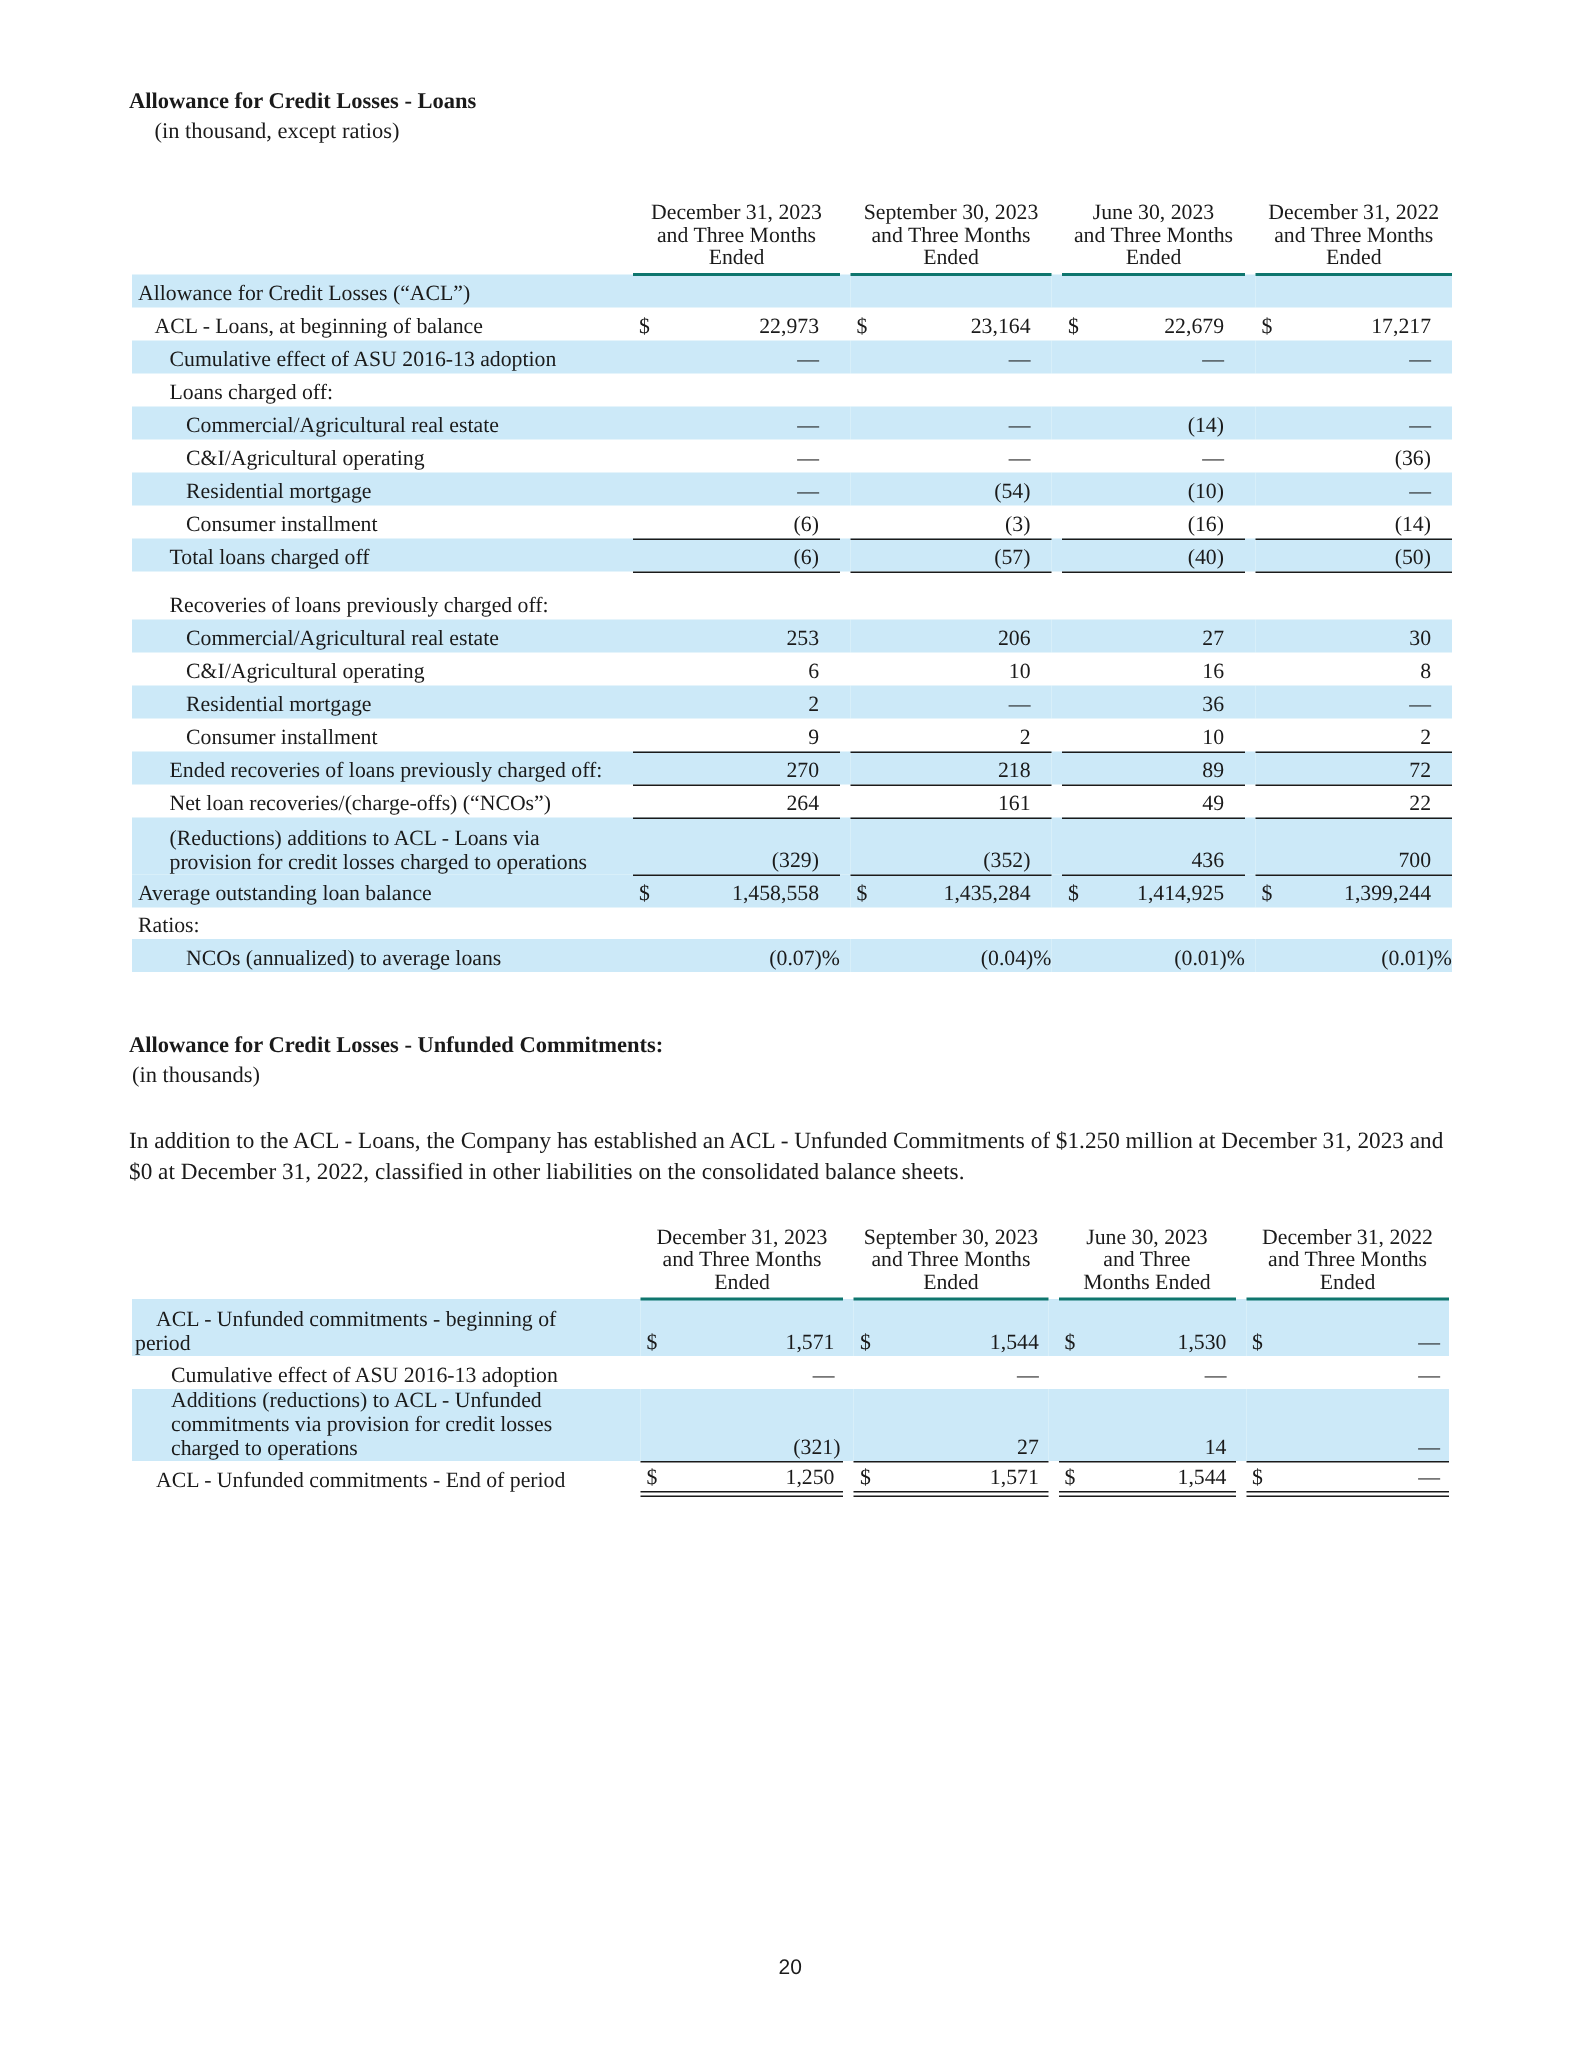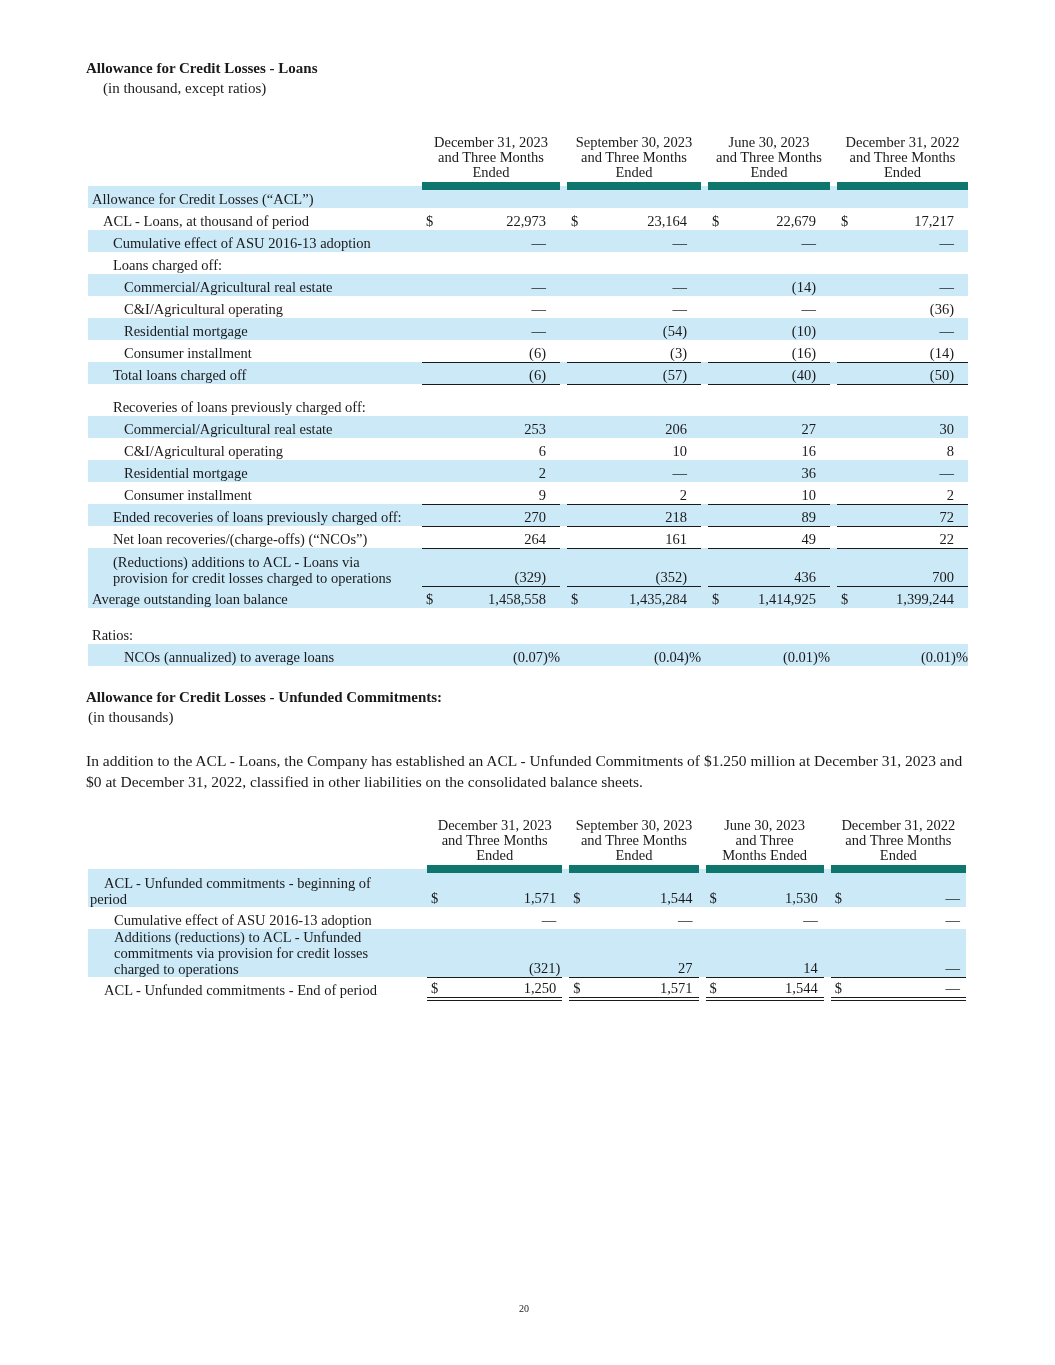--- a/index.html
+++ b/index.html
@@ -5,31 +5,31 @@
   html, body { margin: 0; padding: 0; background: #ffffff; }
   body { width: 1055px; height: 1365px; position: relative; font-family: "Liberation Serif", serif; color: #1a1a1a; font-size: 14.5px; }
   .abs { position: absolute; }
   .title { font-weight: bold; font-size: 15px; }
   .sub { font-size: 15px; }
   .para { font-size: 15.5px; line-height: 21px; width: 885px; }
   table { border-collapse: collapse; position: absolute; table-layout: fixed; }
   td { padding: 0; vertical-align: bottom; white-space: nowrap; line-height: 17px; }
   .hl { background: #cce9f8; }
   .hdr td { text-align: center; line-height: 15px; font-size: 14.5px; }
-  .hdrcell { border-bottom: 8px solid #0f766e; padding-bottom: 2px; }
+  .hdrcell { border-bottom: 2px solid #0f766e; padding-bottom: 2px; }
   .num { text-align: right; padding-right: 14px; }
   .bb { border-bottom: 1.5px solid #1a1a1a; }
   .dbl { border-bottom: 4px double #1a1a1a; }
   .lbl0 { padding-left: 4px; }
   .lbl1 { padding-left: 15px; }
   .lbl2 { padding-left: 25px; }
   .lbl3 { padding-left: 36px; }
   .pct { text-align: right; padding-right: 0; }
   .wrap { white-space: normal; line-height: 16px; }
-  .pageno { font-family: Liberation Serif, serif; font-size: 10px; }
+  .pageno { font-family: Liberation Sans, sans-serif; font-size: 14px; }
 </style>
 </head>
 <body>
 
 <div class="abs title" style="left:86px; top:60px;">Allowance for Credit Losses - Loans</div>
 <div class="abs sub" style="left:103px; top:80px;">(in thousand, except ratios)</div>
 
 <table style="left:88px; top:135px; width:880px;">
   <colgroup>
     <col style="width:334px">
@@ -74,21 +74,21 @@
     <td></td>
         <td></td>
         <td></td>
         <td></td>
         <td></td>
         <td></td>
         <td></td>
   </tr>
 
   <tr style="height:22px">
-    <td class="lbl1">ACL - Loans, at thousand of period</td>
+    <td class="lbl1">ACL - Loans, at beginning of balance</td>
     <td class="num"><span style="float:left;padding-left:4px">$</span><span>22,973</span></td>
         <td></td>
     <td class="num"><span style="float:left;padding-left:4px">$</span><span>23,164</span></td>
         <td></td>
     <td class="num"><span style="float:left;padding-left:4px">$</span><span>22,679</span></td>
         <td></td>
     <td class="num"><span style="float:left;padding-left:4px">$</span><span>17,217</span></td>
   </tr>
 
   <tr class="hl" style="height:22px">
@@ -264,21 +264,21 @@
     <td class="lbl0">Average outstanding loan balance</td>
     <td class="num"><span style="float:left;padding-left:4px">$</span><span>1,458,558</span></td>
         <td></td>
     <td class="num"><span style="float:left;padding-left:4px">$</span><span>1,435,284</span></td>
         <td></td>
     <td class="num"><span style="float:left;padding-left:4px">$</span><span>1,414,925</span></td>
         <td></td>
     <td class="num"><span style="float:left;padding-left:4px">$</span><span>1,399,244</span></td>
   </tr>
 
-  <tr style="height:36px">
+  <tr style="height:21px">
     <td class="lbl0">Ratios:</td>
     <td></td>
         <td></td>
         <td></td>
         <td></td>
         <td></td>
         <td></td>
         <td></td>
   </tr>
 

